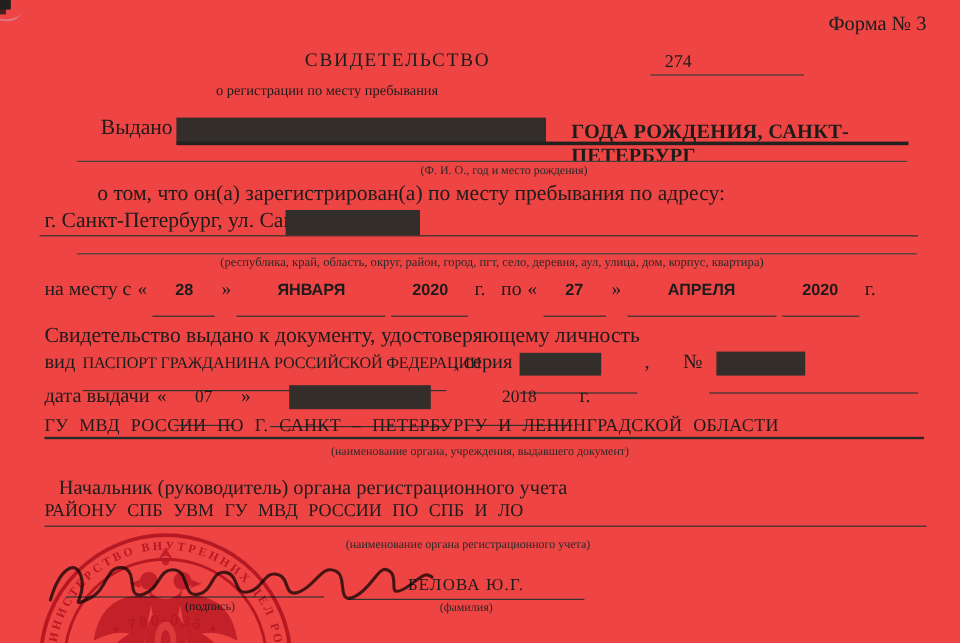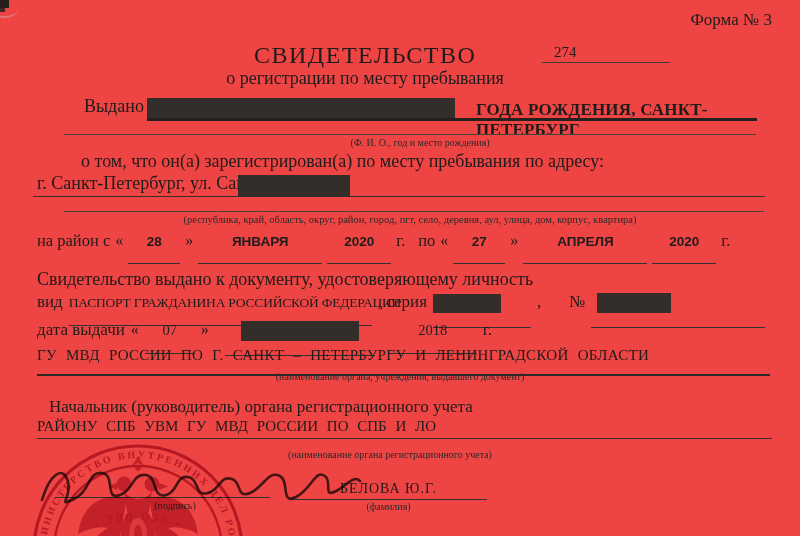--- a/index.html
+++ b/index.html
@@ -11,23 +11,23 @@
     font-family:"Liberation Serif","DejaVu Serif",serif;
     color:#1e1c1a;
   }
   
   .artifact-a{position:absolute;left:0;top:9;width:9px;height:8px;background:#23201d;}
   .artifact-b{position:absolute;left:0;top:38;width:5px;height:12px;background:#23201d;opacity:.85;}
   .artifact-pink{position:absolute;left:-8px;top:183;width:26px;height:16px;border-bottom:2px solid #d99aa8;border-radius:50%;opacity:.55;}
 
   .form-no{position:absolute;top:10px;right:28px;font-size:17px;}
 
-  .title{position:absolute;left:254px;top:42px;font-size:24px;letter-spacing:1.5px;}
+  .title{position:absolute;left:254px;top:42px;font-size:16px;letter-spacing:1.5px;}
   .title-num{position:absolute;left:542px;top:44px;width:116px;border-bottom:1.5px solid #3d3b39;font-size:15px;padding:0 0 1px 12px;}
-  .subtitle{position:absolute;left:180px;top:68px;width:370px;text-align:center;font-size:18px;font-family:Liberation Serif, serif;}
+  .subtitle{position:absolute;left:180px;top:68px;width:370px;text-align:left;font-size:12px;font-family:Liberation Serif, serif;}
 
   .row{position:absolute;display:flex;align-items:baseline;}
   .redact{display:inline-block;background:#332e29;vertical-align:middle;}
 
   .issued-row{left:84px;top:96px;right:43px;}
   .issued-label{font-size:18px;margin-right:18px;}
   .issued-line{position:absolute;left:147px;top:118px;width:610px;border-bottom:3px solid #23211f;}
   .issued-bar{position:absolute;left:147px;top:98px;width:308px;height:21px;background:#332e29;}
   .issued-suffix{position:absolute;left:476px;top:100px;font-size:17px;font-weight:bold;letter-spacing:.2px;}
 
@@ -58,21 +58,21 @@
   .vid-no-label{margin-left:22px;}
   .vid-no-cell{flex:1;text-align:left;}
   .bar-number{width:74px;height:20px;margin-left:6px;}
 
   .date-row{left:37px;top:320px;gap:6px;font-size:17px;}
   .w-day2{width:50px;font-size:14.5px;}
   .date-bar-cell{width:150px;margin-left:10px;}
   .bar-date{width:118px;height:20px;}
   .w-year2{width:88px;margin-left:8px;font-size:14.5px;}
 
-  .issuer{position:absolute;left:37px;right:30px;top:347px;border-bottom:2.2px solid #2a2826;font-size:15px;word-spacing:5px;letter-spacing:.3px;padding-bottom:10px;white-space:nowrap;}
+  .issuer{position:absolute;left:37px;right:30px;top:347px;border-bottom:2.2px solid #2a2826;font-size:15px;word-spacing:5px;letter-spacing:.3px;padding-bottom:0;white-space:nowrap;}
   .cap-issuer{position:absolute;left:80px;right:80px;top:371px;}
 
   .head-row{left:37px;right:28px;top:397px;margin-left:12px;}
   .head-label{font-size:17px;white-space:nowrap;margin-right:8px;}
   .head-value{flex:1;border-bottom:1.8px solid #33312f;font-size:14.5px;text-align:center;white-space:pre;padding-bottom:2px;}
   .authority2{position:absolute;left:37px;right:28px;top:418px;border-bottom:1.8px solid #33312f;font-size:15px;word-spacing:5px;padding-bottom:3px;white-space:nowrap;}
   .cap-authority{position:absolute;left:60px;width:660px;top:449px;}
 
   .sig-line{position:absolute;left:55px;top:480px;width:215px;height:17px;border-bottom:1.6px solid #33312f;}
   .cap-sign{position:absolute;left:95px;width:160px;top:500px;}
@@ -109,21 +109,21 @@
   <div class="caption cap-fio">(Ф. И. О., год и место рождения)</div>
 
   <div class="intro-1">о том, что он(а) зарегистрирован(а) по месту пребывания по адресу:</div>
   <div class="addr-row">г. Санкт-Петербург, ул. Савушкина, дом</div>
   <div class="addr-bar"></div>
   <div class="addr-line"></div>
   <div class="rule-addr"></div>
   <div class="caption cap-addr">(республика, край, область, округ, район, город, пгт, село, деревня, аул, улица, дом, корпус, квартира)</div>
 
   <div class="row term-row">
-    <span>на район с</span>
+    <span>на месту с</span>
     <span class="quote">«</span>
     <span class="cell w-day val-bold">28</span>
     <span class="quote">»</span>
     <span class="cell w-month val-bold">ЯНВАРЯ</span>
     <span class="cell w-year val-bold">2020</span>
     <span>г.</span>
     <span class="term-po">по</span>
     <span class="quote">«</span>
     <span class="cell w-day val-bold">27</span>
     <span class="quote">»</span>

